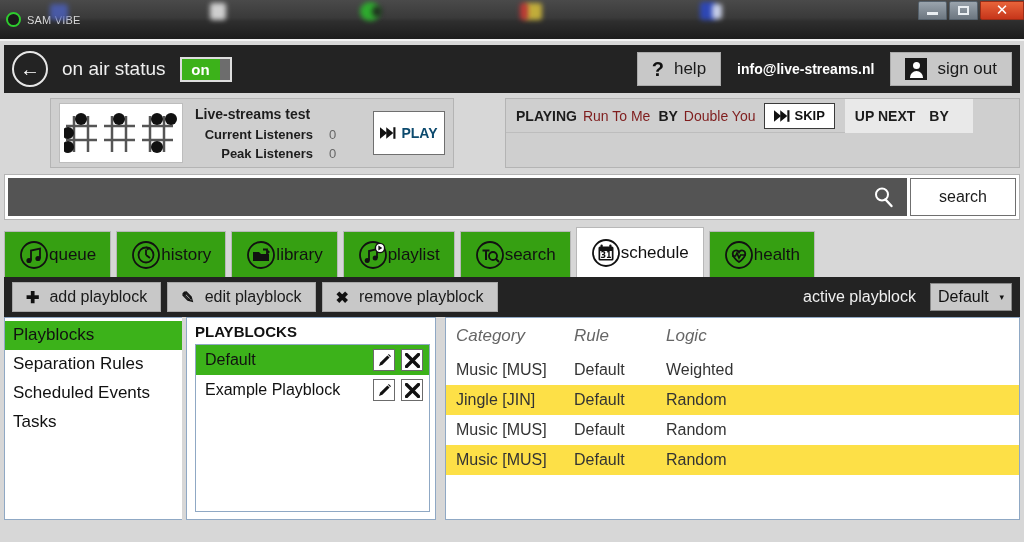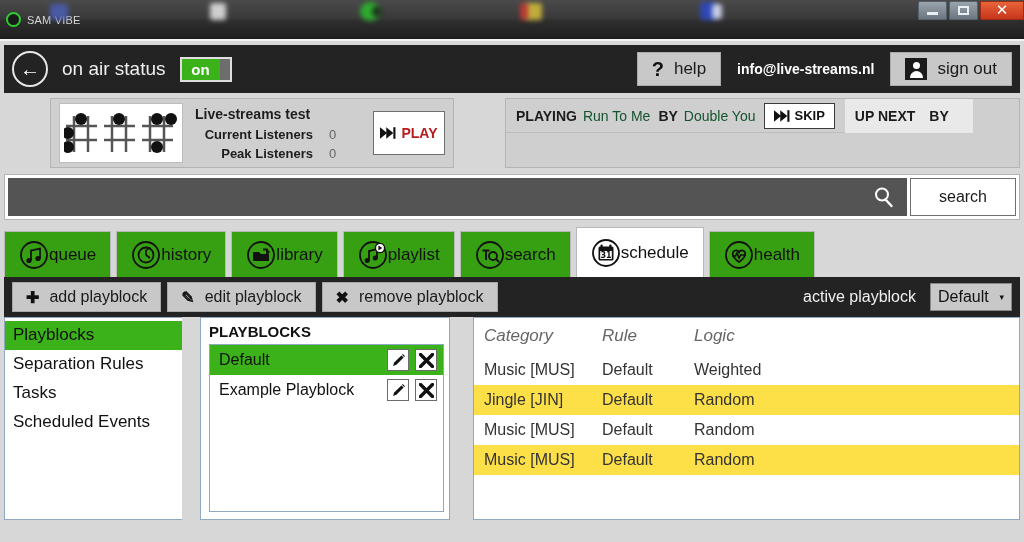--- a/index.html
+++ b/index.html
@@ -105,28 +105,28 @@
   }
   .logo svg { display:block; }
   .station-meta { flex: 1 1 auto; font-size: 13px; color:#1d1d1d; }
   .station-name { font-weight: bold; font-size: 14px; padding: 2px 0 3px 0; }
   .meta-line { display:flex; }
   .meta-line .k { font-weight:bold; text-align:right; width: 118px; padding: 2px 0; }
   .meta-line .v { color:#666; padding: 2px 0 2px 16px; }
   .playbtn {
     width: 72px; height: 44px; background:#fff; border:1px solid #6f6f6f;
     display:flex; align-items:center; justify-content:center; gap:5px;
-    font-size: 14px; font-weight:600; color:#b91c1c; flex:0 0 auto;
+    font-size: 14px; font-weight:600; color:#0c4a6e; flex:0 0 auto;
   }
   .nowplaying { flex: 1 1 auto; flex-direction: row; align-items: stretch; padding:0; }
   .np-line { display:flex; align-items:center; padding: 0 10px; height:50%; font-size:14px; color:#4a4a4a; }
   .np-line.first { background:#cfcfcf; border-bottom:1px solid #bdbdbd; }
   .np-line.second { background:#e9e9e9; }
   .np-key { font-weight:bold; color:#1c1c1c; margin-right:6px; }
-  .np-val { color:#14532d; margin-right:8px; }
+  .np-val { color:#7f1d1d; margin-right:8px; }
   .skipbtn {
     margin-left:auto; background:#fff; border:1px solid #3b3b3b;
     height: 26px; padding: 0 9px; display:flex; align-items:center; gap:5px;
     font-size: 13px; font-weight:bold; color:#111;
   }
   .ff-icon { width: 16px; height: 12px; }
 
   
   .searchwrap {
     margin: 6px 4px 0 4px; background:#fff; border:1px solid #b4b4b4;
@@ -172,21 +172,21 @@
   .toolbar .sp { flex:1 1 auto; }
   .active-pb-label { color:#efefef; font-size: 16px; margin-right: 8px; }
   .dropdown {
     background:#c8c8c8; border:1px solid #888; height:28px; min-width: 82px;
     display:flex; align-items:center; justify-content:space-between; gap:8px;
     padding: 0 7px; font-size:16px; color:#111;
   }
   .caret { font-size:9px; }
 
   
-  .panes { display:flex; margin: 0 4px; height: 203px; gap: 18px; }
+  .panes { display:flex; margin: 0 4px; height: 203px; gap: 4px; }
   .pane { background:#fff; border:1px solid #8fa8c4; }
   .pane-nav { width: 178px; border-right:none; padding-top: 3px; }
   .nav-item {
     font-size: 17px; color:#111; padding: 3px 8px; line-height: 1.35;
   }
   .nav-item.sel { background:#3cb21a; color:#111; }
   .pane-mid { width: 250px; border-left:1px solid #8fa8c4; }
   .pane-mid-title { font-size: 15px; font-weight: bold; color:#111; padding: 5px 8px 4px 8px; }
   .list-box { border:1px solid #8fa8c4; margin: 0 5px 0 8px; height: 168px; }
   .pb-row {
@@ -452,24 +452,24 @@
   <div class="panes">
 
     <div class="pane pane-nav">
       <div class="nav-item sel">
         <span>Playblocks</span>
       </div>
       <div class="nav-item">
         <span>Separation Rules</span>
       </div>
       <div class="nav-item">
+        <span>Scheduled Events</span>
+      </div>
+      <div class="nav-item">
         <span>Tasks</span>
-      </div>
-      <div class="nav-item">
-        <span>Scheduled Events</span>
       </div>
     </div>
 
     <div class="pane pane-mid">
       <div class="pane-mid-title">PLAYBLOCKS</div>
       <div class="list-box">
 
         <div class="pb-row sel">
           <span class="nm">Default</span>
           <span class="mini">

